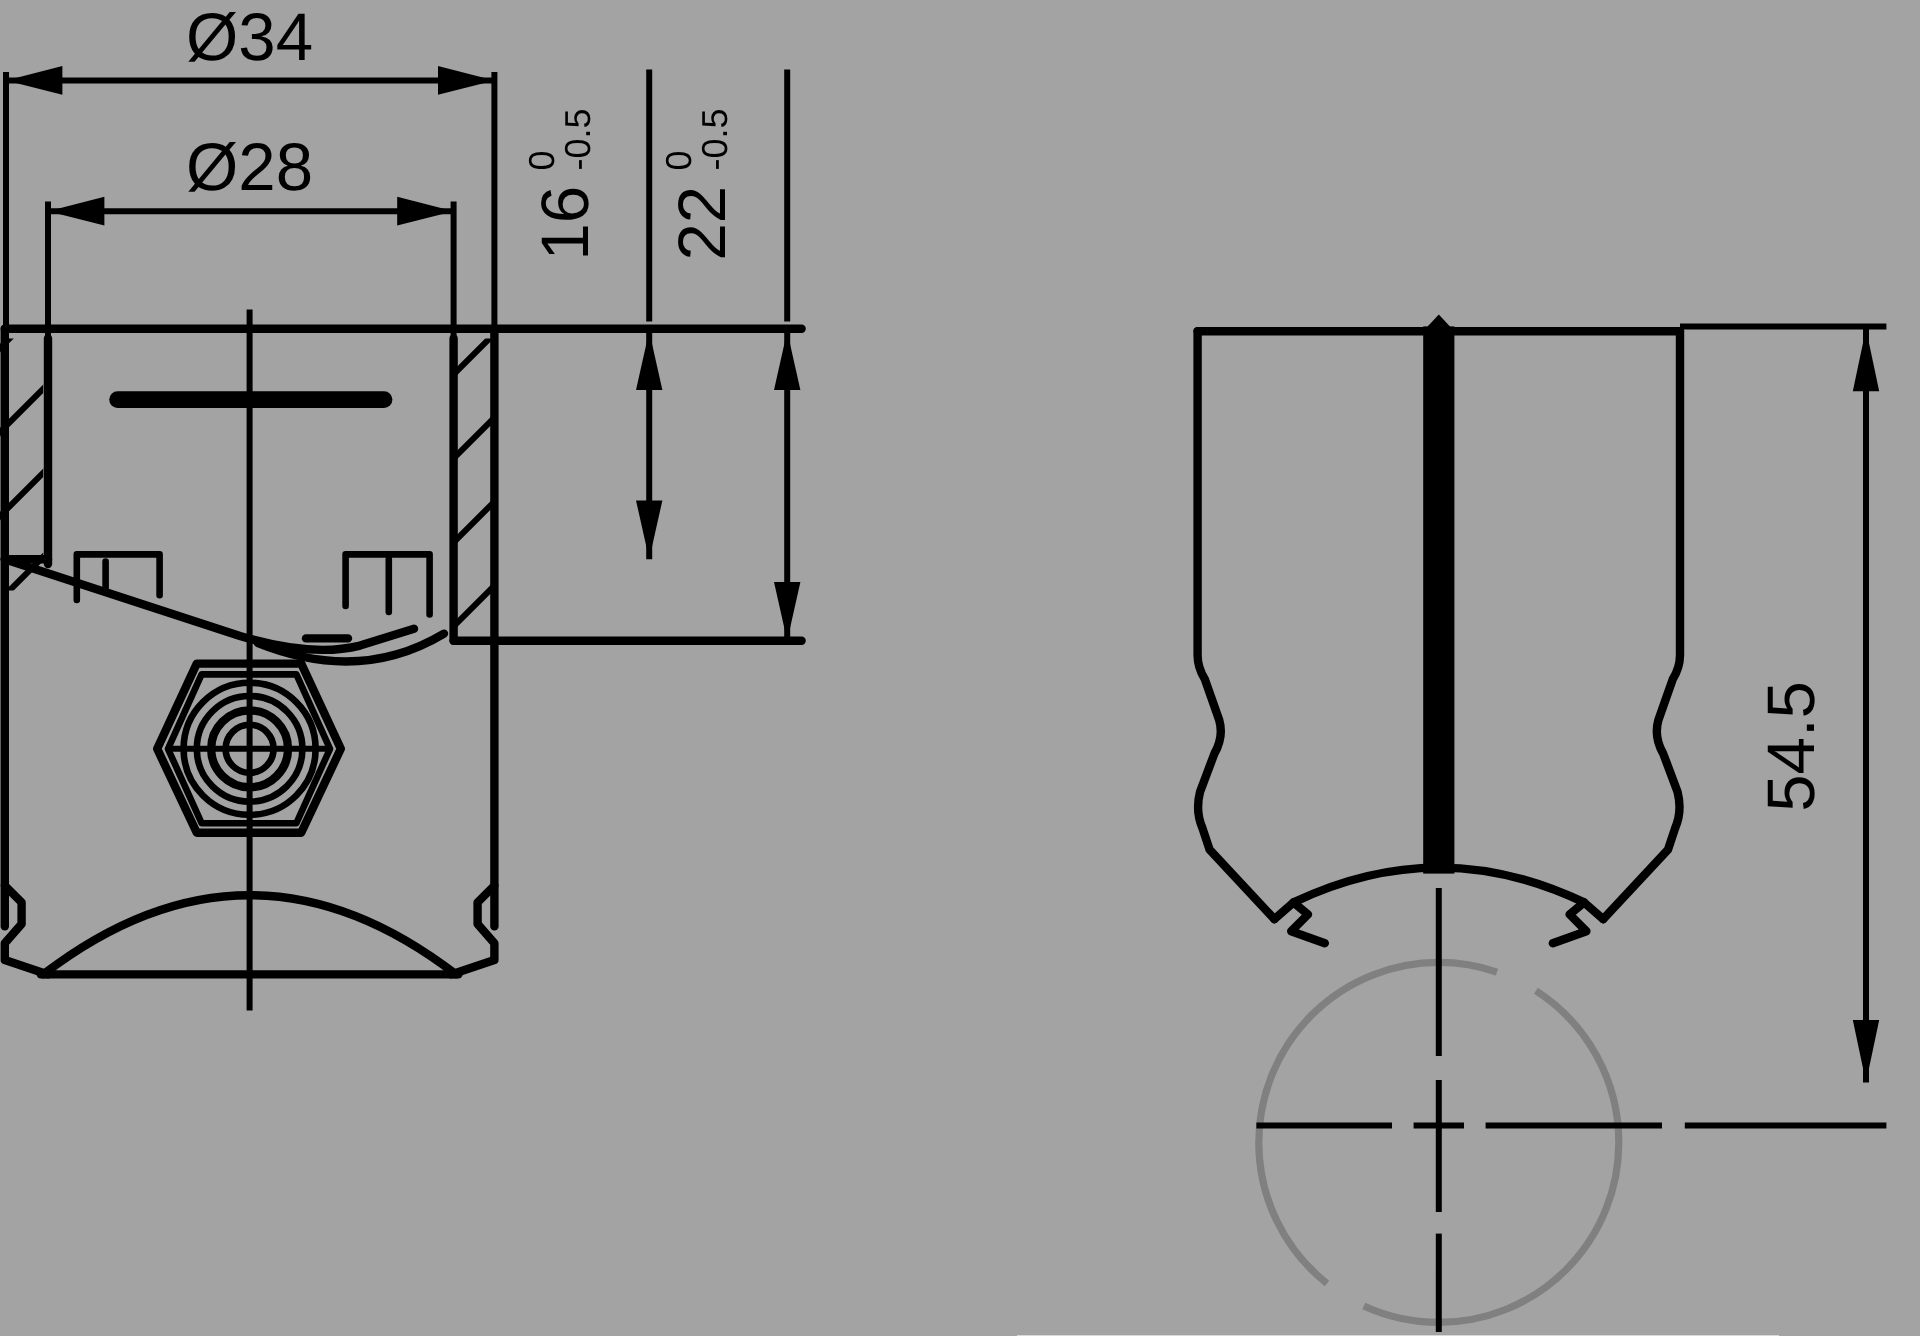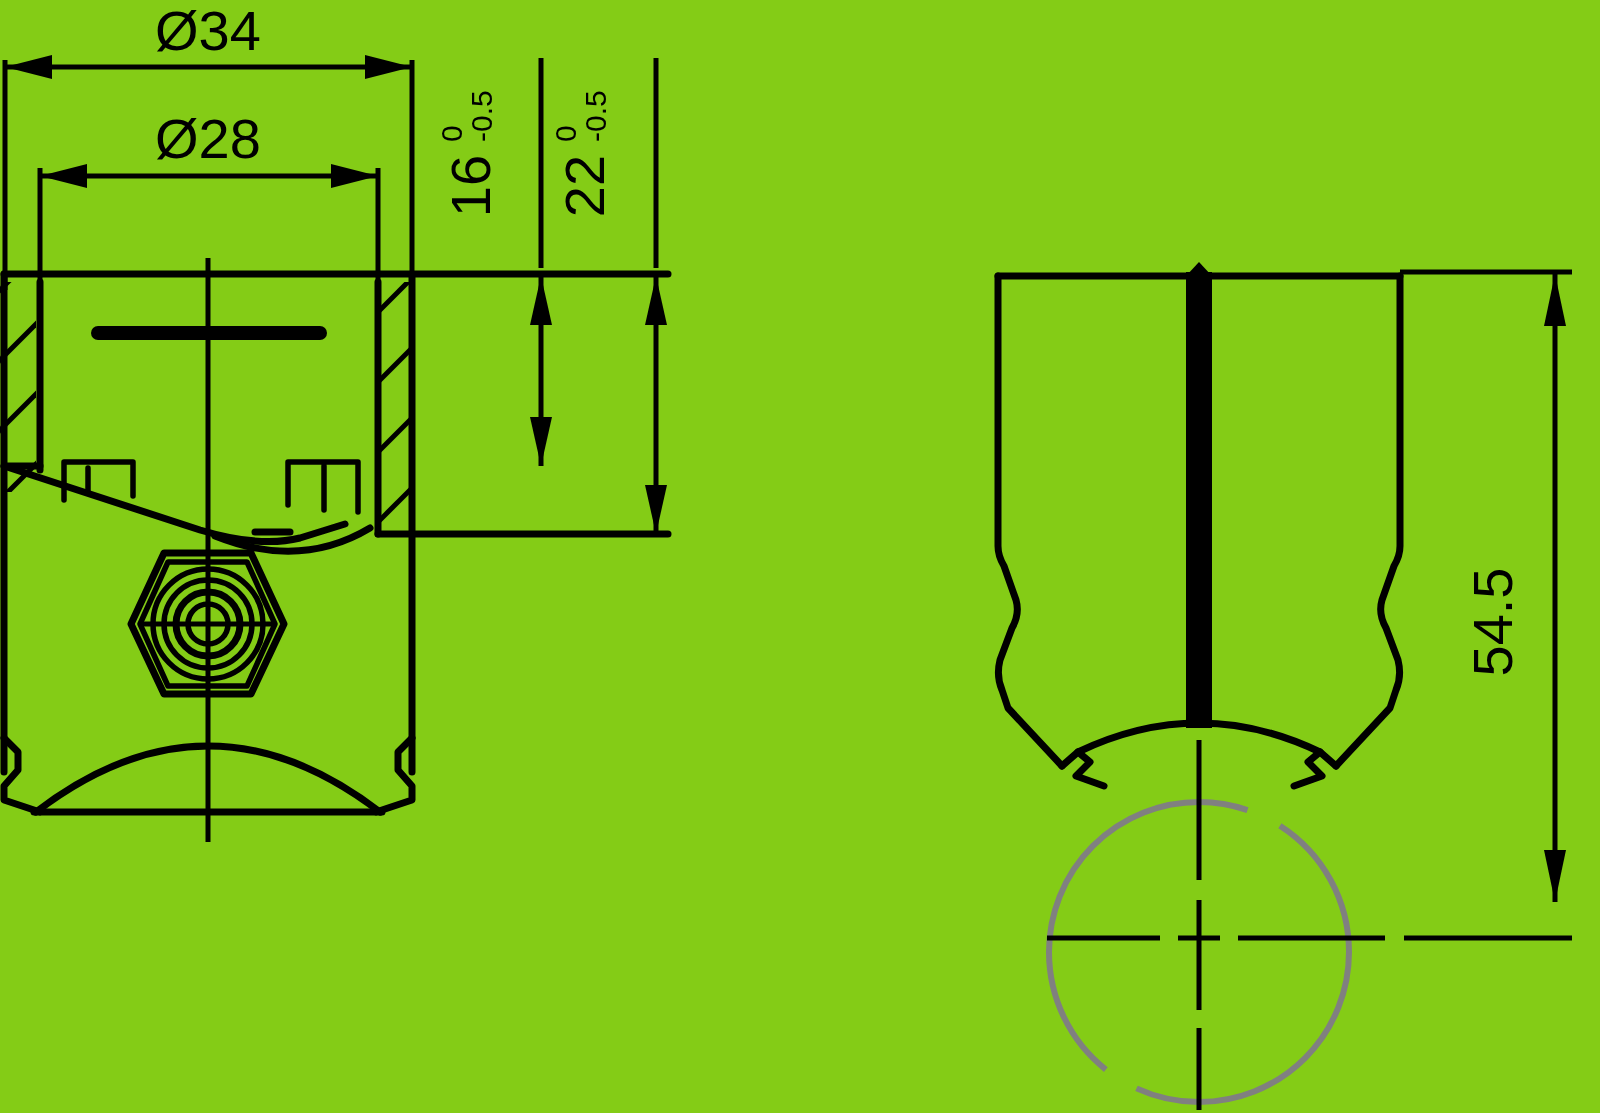--- a/index.html
+++ b/index.html
@@ -10,21 +10,21 @@
   body {
     width: 1600px;
     height: 1113px;
     font-family: "Liberation Sans", sans-serif;
     overflow: hidden;
   }
   #drawing-root {
     position: relative;
     width: 1600px;
     height: 1113px;
-    background: #84cc16;
+    background: #a3a3a3;
   }
   svg.cad {
     position: absolute;
     top: 0;
     left: 0;
     width: 1600px;
     height: 1113px;
     display: block;
   }
   .dim-text {

